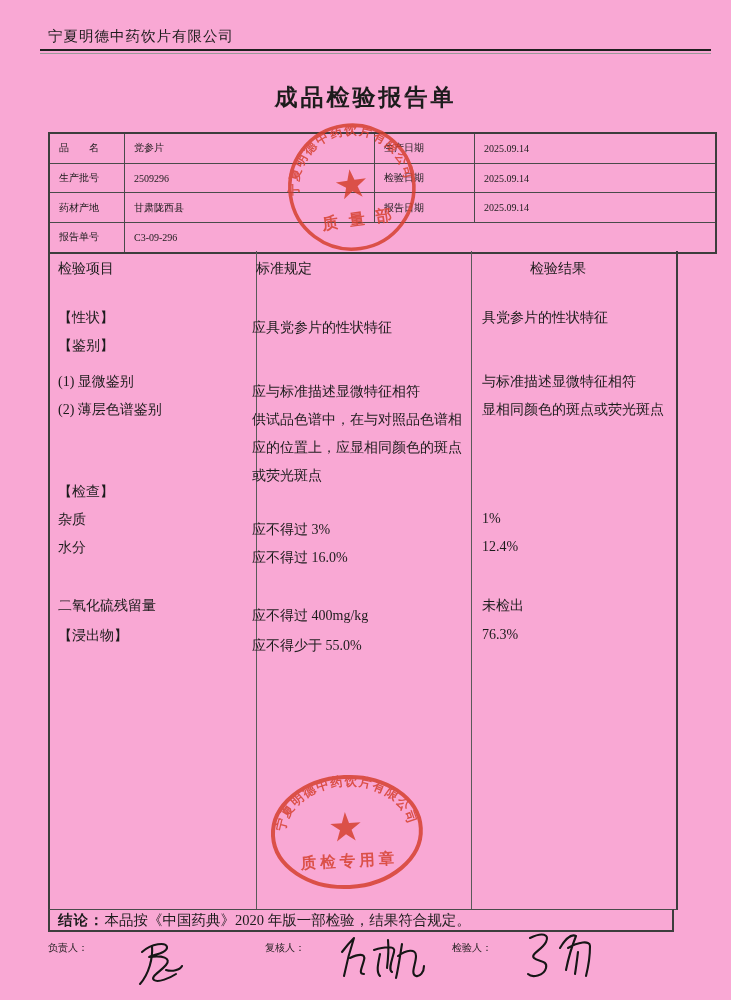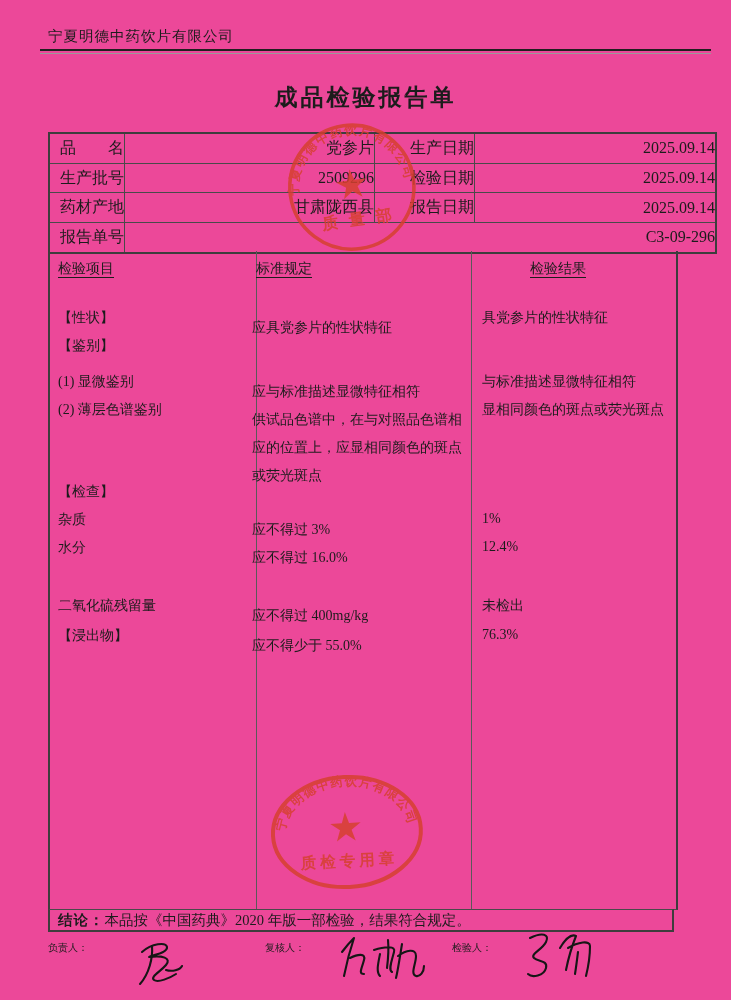--- a/index.html
+++ b/index.html
@@ -1,43 +1,43 @@
 <!DOCTYPE html>
 <html><head>
 <meta charset="utf-8">
 <style>
   html,body{margin:0;padding:0;background:#e9e9e9;}
   .page{
-    position:relative;width:731px;height:1000px;background:#ec4899;
+    position:relative;width:731px;height:1000px;background:#f9a8d4;
     font-family:"Liberation Serif","DejaVu Serif",serif;color:#1c1c1c;
     overflow:hidden;margin:0 auto;
   }
   
   .company{position:absolute;left:48px;top:27px;font-size:14.5px;letter-spacing:1px;}
   .doccode{position:absolute;right:22px;top:27px;font-size:14.5px;}
   .hdr-rule{position:absolute;left:40px;right:20px;top:49px;height:2px;background:#1f1f1f;}
   .hdr-rule2{position:absolute;left:40px;right:20px;top:53px;height:1px;background:#9a9a9a;}
   .title{position:absolute;left:0;right:0;top:82px;text-align:center;
          font-size:23px;font-weight:bold;letter-spacing:3px;}
   
   table.info{position:absolute;left:48px;top:132px;width:626px;border-collapse:collapse;
-             table-layout:fixed;font-size:16px;text-align:right;}
+             table-layout:fixed;font-size:10px;}
   table.info td{border:1px solid #4a4a4a;padding:0 0 0 9px;height:28.7px;vertical-align:middle;}
   table.info{border:2px solid #3d3d3d;}
   td.c1{width:65px;}
   td.c2{width:240px;}
   td.c3{width:90px;}
   td.c4{width:231px;}
   
   .main{position:absolute;left:48px;top:251px;width:626px;height:658px;
         border-left:2px solid #3d3d3d;border-right:2px solid #3d3d3d;border-bottom:1px solid #4a4a4a;
         font-size:14px;}
   .vline{position:absolute;top:0;bottom:0;width:1px;background:#5a5a5a;}
   .v1{left:206px;} .v2{left:421px;}
-  .mt-head{position:absolute;top:9px;height:20px;text-decoration:underline;text-underline-offset:4px;}
+  .mt-head{position:absolute;top:9px;height:20px;text-underline-offset:4px;}
   .h-item{left:8px;}
   .h-std{left:206px;width:215px;text-align:left;}
   .h-res{left:425px;width:166px;text-align:center;}
   .row{position:absolute;left:0;right:0;height:20px;white-space:nowrap;}
   .ci{position:absolute;left:8px;}
   .cs{position:absolute;left:202px;margin-top:10px;}
   .cr{position:absolute;left:432px;}
   
   .concl{position:absolute;left:48px;top:909px;width:626px;height:23px;
          border:2px solid #3d3d3d;border-top:1px solid #4a4a4a;box-sizing:border-box;

